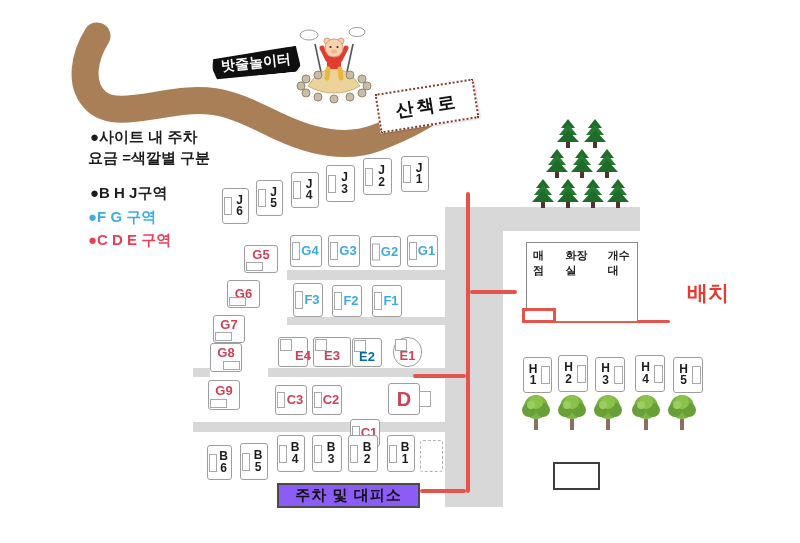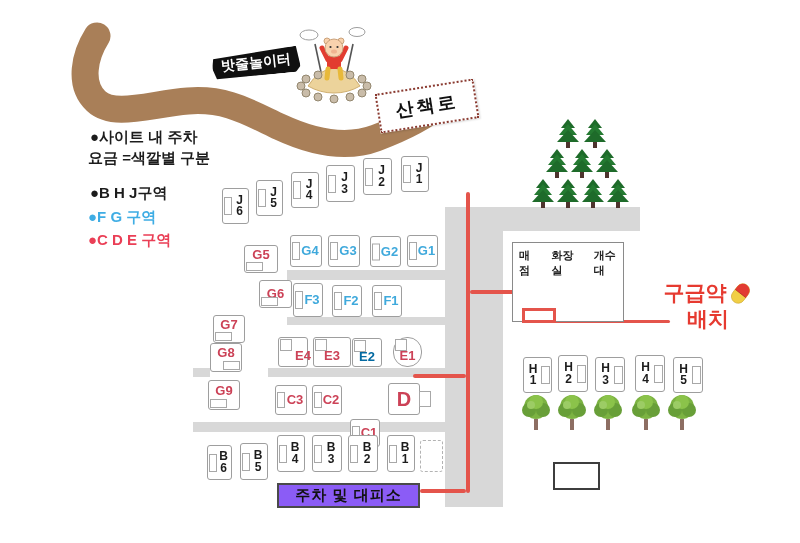--- a/index.html
+++ b/index.html
@@ -98,40 +98,30 @@
   <div id="rope-badge">밧줄놀이터</div>
 
   <div id="trail-sign">산책로</div>
 
   <div class="legend-line" style="left:90px;top:128px;">●사이트 내 주차</div>
   <div class="legend-line" style="left:88px;top:149px;">요금 =색깔별 구분</div>
   <div class="legend-line" style="left:90px;top:184px;">●B H J구역</div>
   <div class="legend-line" style="left: 88px; top: 208px; color: rgb(63, 173, 228);">●F G 구역</div>
   <div class="legend-line" style="left: 88px; top: 231px; color: rgb(234, 63, 86);">●C D E 구역</div>
 
-  <div id="building" style="left: 512px; top: 242px; width: 112px; height: 80px;">
+  <div id="building" style="left: 526px; top: 242px; width: 112px; height: 80px;">
     <div class="row1">
       <span>매점</span>
       <span>화장실</span>
       <span>개수대</span>
     </div>
   </div>
 
   <div id="first-aid-marker" style="left: 522px; top: 308px; width: 34px; height: 15px; border: 3px solid rgb(228, 84, 75);"></div>
   <div id="first-aid" style="color: rgb(230, 58, 48);">
-    <div class="fa-row">
-      <span>구급약</span>
-      <svg width="25" height="25" viewBox="0 0 26 26">
-        <g transform="rotate(38 13 13)">
-          <rect x="6" y="2" width="14" height="22" rx="7" fill="#f1cf45" stroke="#caa42c" stroke-width="0.6"></rect>
-          <path d="M6,13 v-4 a7,7 0 0 1 14,0 v4 z" fill="#e23b32"></path>
-          <line x1="6" y1="13" x2="20" y2="13" stroke="#b32e26" stroke-width="0.8"></line>
-        </g>
-      </svg>
-    </div>
     <div>배치</div>
   </div>
 
   <div id="parking-box" style="left: 277px; top: 483px; width: 143px; height: 25px;">주차 및 대피소</div>
 
   <div id="white-box" style="left: 553px; top: 462px; width: 47px; height: 28px;"></div>
   <div id="dashed-box" style="left: 420px; top: 440px; width: 23px; height: 32px;"></div>
 
 <div class="road" style="left: 445px; top: 207px; width: 195px; height: 24px; background: rgb(216, 216, 216);"></div>
     <div class="road" style="left: 445px; top: 207px; width: 58px; height: 300px; background: rgb(216, 216, 216);"></div>
@@ -182,21 +172,21 @@
       <div class="lbl" style="color: rgb(63, 169, 220); font-size: 13px;">G2</div>
     </div>
     <div class="site" style="left: 407px; top: 235px; width: 31px; height: 32px; padding-left: 8px;">
       <div class="tab" style="left: 1px; top: 50%; transform: translateY(-50%); width: 8px; height: 18px;"></div>
       <div class="lbl" style="color: rgb(63, 169, 220); font-size: 13px;">G1</div>
     </div>
     <div class="site" style="left: 244px; top: 245px; width: 34px; height: 28px; padding-bottom: 9px;">
       <div class="tab" style="left: 1px; bottom: 1px; width: 17px; height: 9px;"></div>
       <div class="lbl" style="color: rgb(204, 66, 87); font-size: 13px;">G5</div>
     </div>
-    <div class="site" style="left: 227px; top: 280px; width: 33px; height: 28px; padding-bottom: 0; margin-left: 32px;">
+    <div class="site" style="left: 227px; top: 280px; width: 33px; height: 28px; padding-bottom: 0;">
       <div class="tab" style="left: 1px; bottom: 1px; width: 17px; height: 9px;"></div>
       <div class="lbl" style="color: rgb(204, 66, 87); font-size: 13px;">G6</div>
     </div>
     <div class="site" style="left: 213px; top: 315px; width: 32px; height: 28px; padding-bottom: 9px;">
       <div class="tab" style="left: 1px; bottom: 1px; width: 17px; height: 9px;"></div>
       <div class="lbl" style="color: rgb(204, 66, 87); font-size: 13px;">G7</div>
     </div>
     <div class="site" style="left: 210px; top: 343px; width: 32px; height: 29px; padding-bottom: 9px;">
       <div class="tab" style="right: 1px; bottom: 1px; width: 17px; height: 9px;"></div>
       <div class="lbl" style="color: rgb(204, 66, 87); font-size: 13px;">G8</div>

